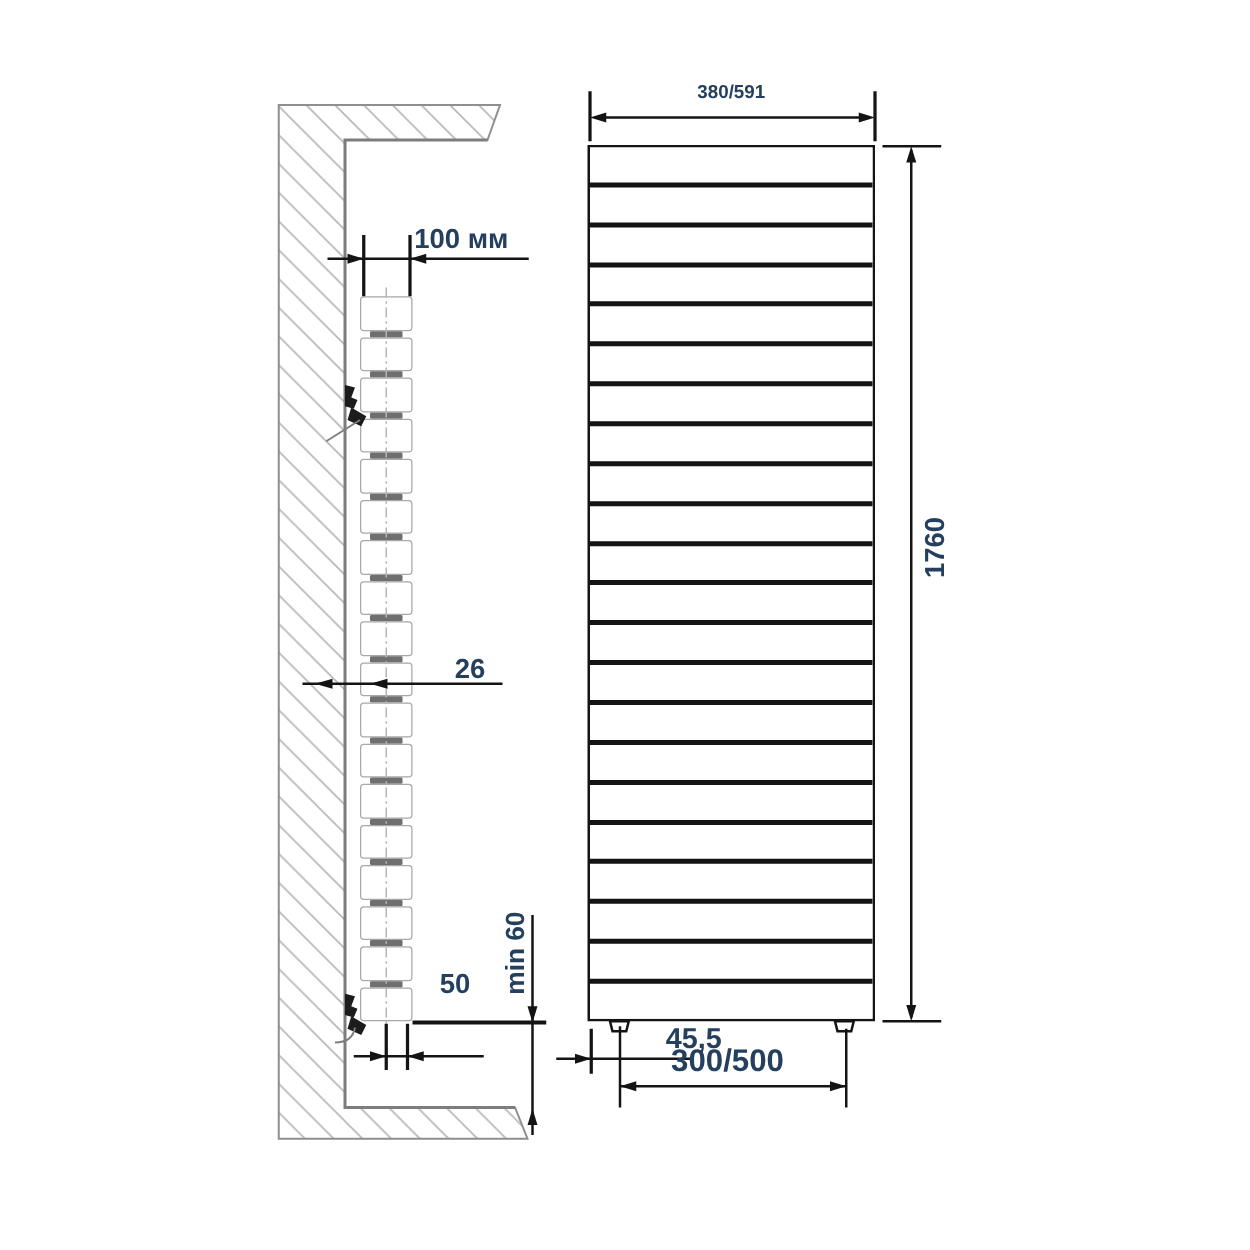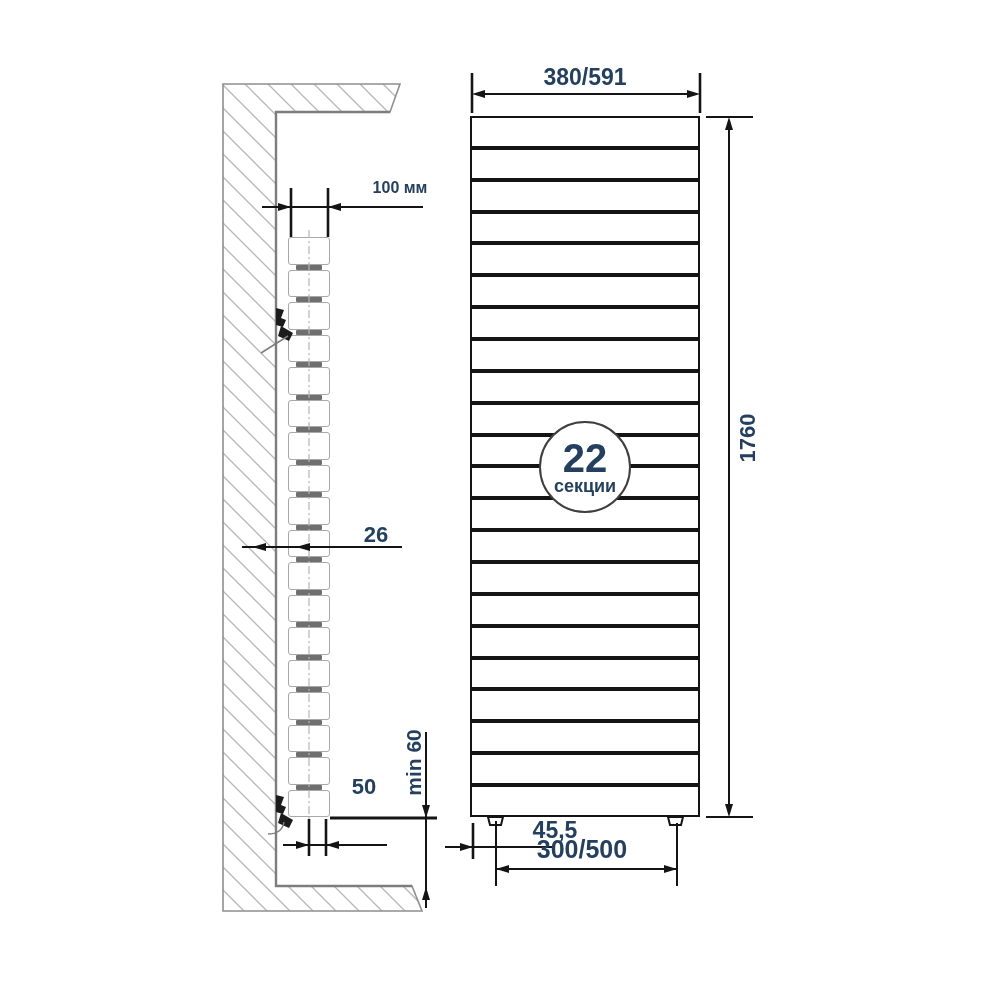--- a/index.html
+++ b/index.html
@@ -211,29 +211,25 @@
     </g>
 
     <g>
       <line class="dim-line" x1="677" y1="823" x2="677" y2="886"></line>
       <line class="dim-line" x1="496" y1="869" x2="677" y2="869"></line>
       <polygon class="dim-arrow" points="496,869 509,865 509,873"></polygon>
       <polygon class="dim-arrow" points="677,869 664,865 664,873"></polygon>
     </g>
   </svg>
 
-  <div class="badge">
-    <div class="badge-number">22</div>
-    <div class="badge-word">секции</div>
-  </div>
 
   <div class="labels layer">
-    <div class="dim-label" style="left:495px;top:66px;width:180px;font-size:23px;">380/591</div>
+    <div class="dim-label" style="left:495px;top:66px;width:180px;font-size:15px;">380/591</div>
     <div class="dim-label rot" style="left:708px;top:427px;width:80px;font-size:22px;">1760</div>
-    <div class="dim-label" style="left:345px;top:180px;width:110px;font-size:16px;">100 мм</div>
+    <div class="dim-label" style="left:314px;top:180px;width:110px;font-size:22px;">100 мм</div>
     <div class="dim-label" style="left:354px;top:524px;width:44px;font-size:22px;">26</div>
     <div class="dim-label rot" style="left:372px;top:752px;width:82px;font-size:21px;">min 60</div>
     <div class="dim-label" style="left:342px;top:776px;width:44px;font-size:22px;">50</div>
     <div class="dim-label" style="left:497px;top:819px;width:68px;font-size:23px;margin-left:24px;">45,5</div>
     <div class="dim-label" style="left:521px;top:837px;width:122px;font-size:25px;">300/500</div>
   </div>
 
 </div>
 
 </body></html>

